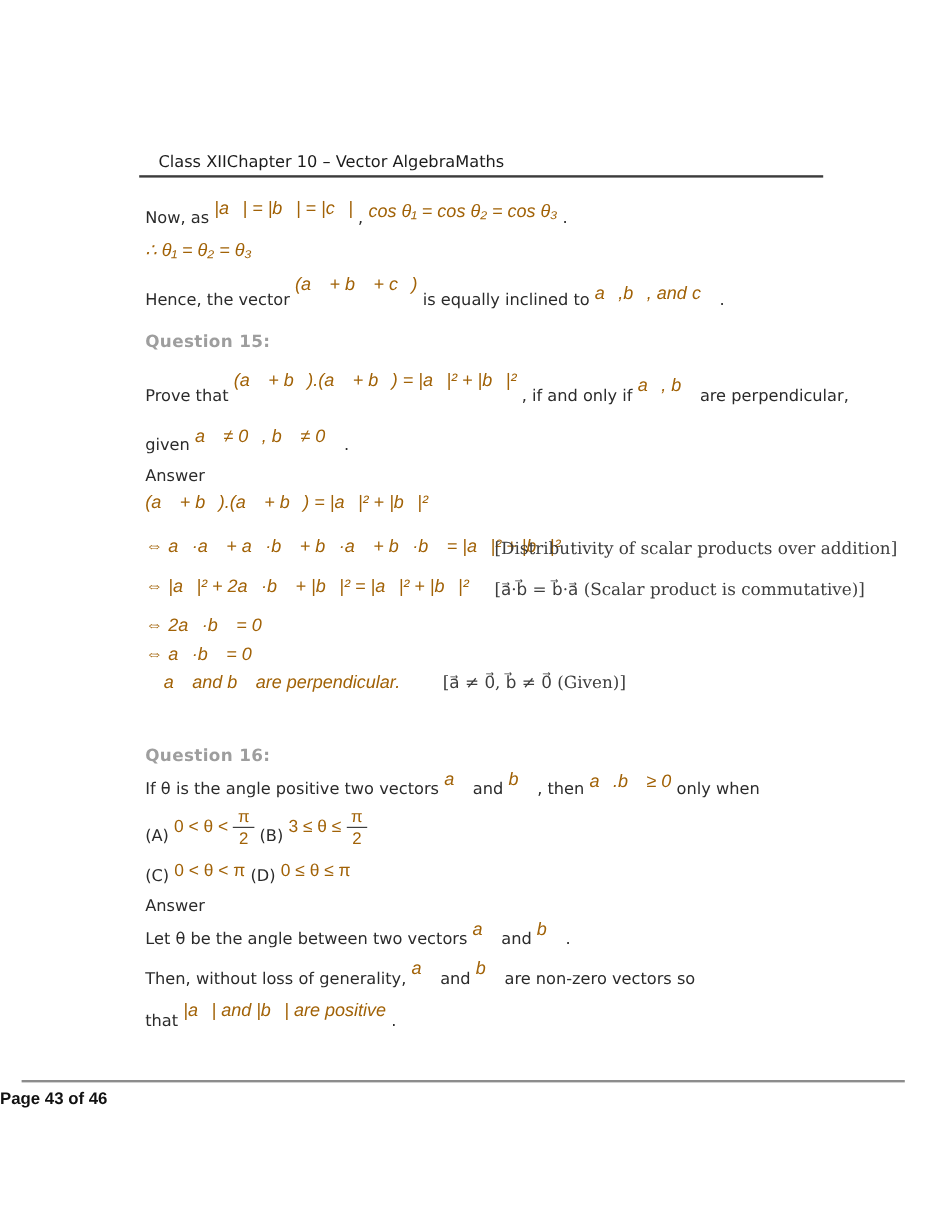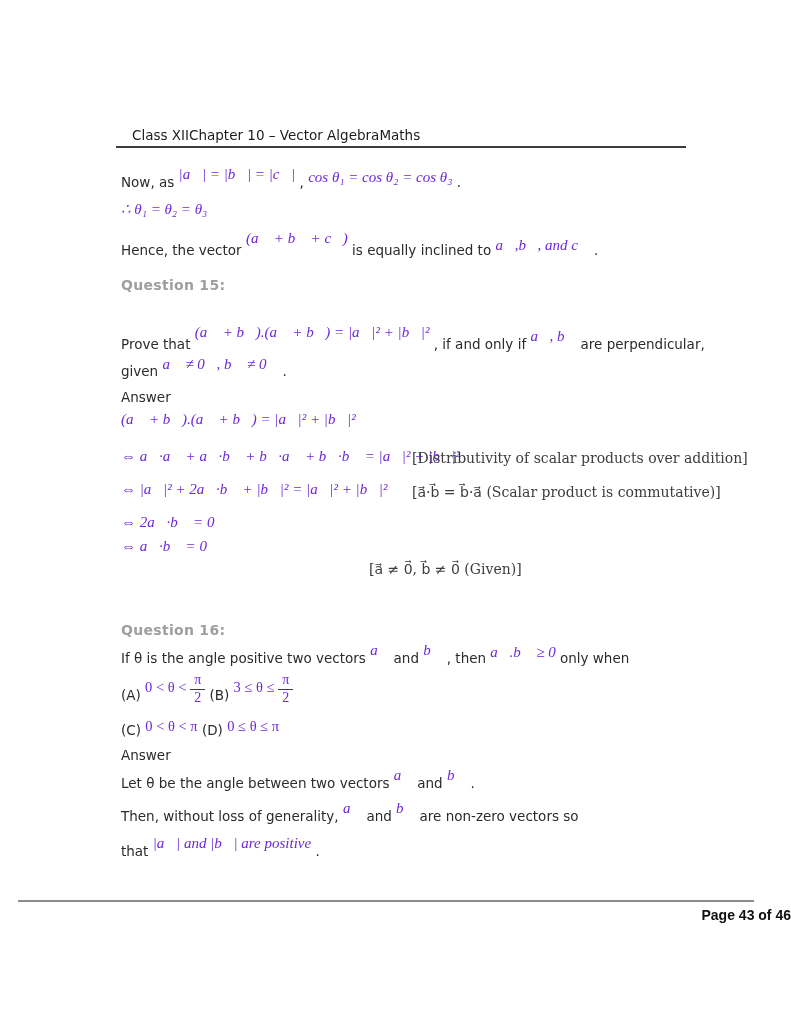--- a/index.html
+++ b/index.html
@@ -27,24 +27,24 @@
   
   .line{
     position:absolute;
     left:121px;
     line-height:20px;
     font-size:13.5px;
     white-space:nowrap;
     color:#2b2b2b;
   }
   .m{
-    font-family:Liberation Serif, serif;
+    font-family:Liberation Sans, sans-serif;
     font-style:italic;
     font-size:15px;
-    color:#6d28d9;
+    color:#a16207;
   }
   .up{font-style:normal;}
   .r4{vertical-align:4px;}
   .r5{vertical-align:5px;}
   .r6{vertical-align:6px;text-align:right;}
   .r7{vertical-align:7px;}
   .r8{vertical-align:8px;}
   .r12{vertical-align:12px;margin-top:35px;}
   .qhead{
     font-weight:bold;
@@ -75,21 +75,21 @@
   .optm{font-size:14.5px;}
   
   .footrule{
     position:absolute;
     top:900px; left:18px; width:736px; height:2px;
     background:#8c8c8c;
   }
   .pagelabel{
     position:absolute;
     top:907px; left:0; width:100%;
-    text-align:right;
+    text-align:left;
     font-family:"Liberation Sans","DejaVu Sans",sans-serif;
     font-weight:bold;
     font-size:14px;
     color:#111111;
   }
 </style>
 </head>
 <body>
 
 <div class="page">
@@ -117,21 +117,21 @@
     <span class="m r12">(a⃗ + b⃗ + c⃗)</span>
     <span>is equally inclined to</span>
     <span class="m r5">a⃗,b⃗, and c⃗</span>
     <span>.</span>
   </div>
 
   <div class="line qhead" style="top:275px">
     <span>Question 15:</span>
   </div>
 
-  <div class="line" style="top:322px">
+  <div class="line" style="top:308px">
     <span>Prove that</span>
     <span class="m r12">(a⃗ + b⃗).(a⃗ + b⃗) = |a⃗|² + |b⃗|²</span>
     <span>, if and only if</span>
     <span class="m r8">a⃗, b⃗</span>
     <span>are perpendicular,</span>
   </div>
 
   <div class="line" style="top:354px">
     <span>given</span>
     <span class="m r7">a⃗ ≠ 0⃗, b⃗ ≠ 0⃗</span>
@@ -158,20 +158,21 @@
 
   <div class="line" style="top:512px">
     <span class="m">⇔ 2a⃗·b⃗ = 0</span>
   </div>
 
   <div class="line" style="top:536px">
     <span class="m">⇔ a⃗·b⃗ = 0</span>
   </div>
 
   <div class="line" style="top:559px">
+    <span class="m">∴ a⃗ and b⃗ are perpendicular.</span>
     <span class="note" style="left:222px;top:0">[a⃗ ≠ 0⃗, b⃗ ≠ 0⃗ (Given)]</span>
   </div>
 
   <div class="line qhead" style="top:620px">
     <span>Question 16:</span>
   </div>
 
   <div class="line" style="top:640px">
     <span>If θ is the angle positive two vectors</span>
     <span class="m r8">a⃗</span>

